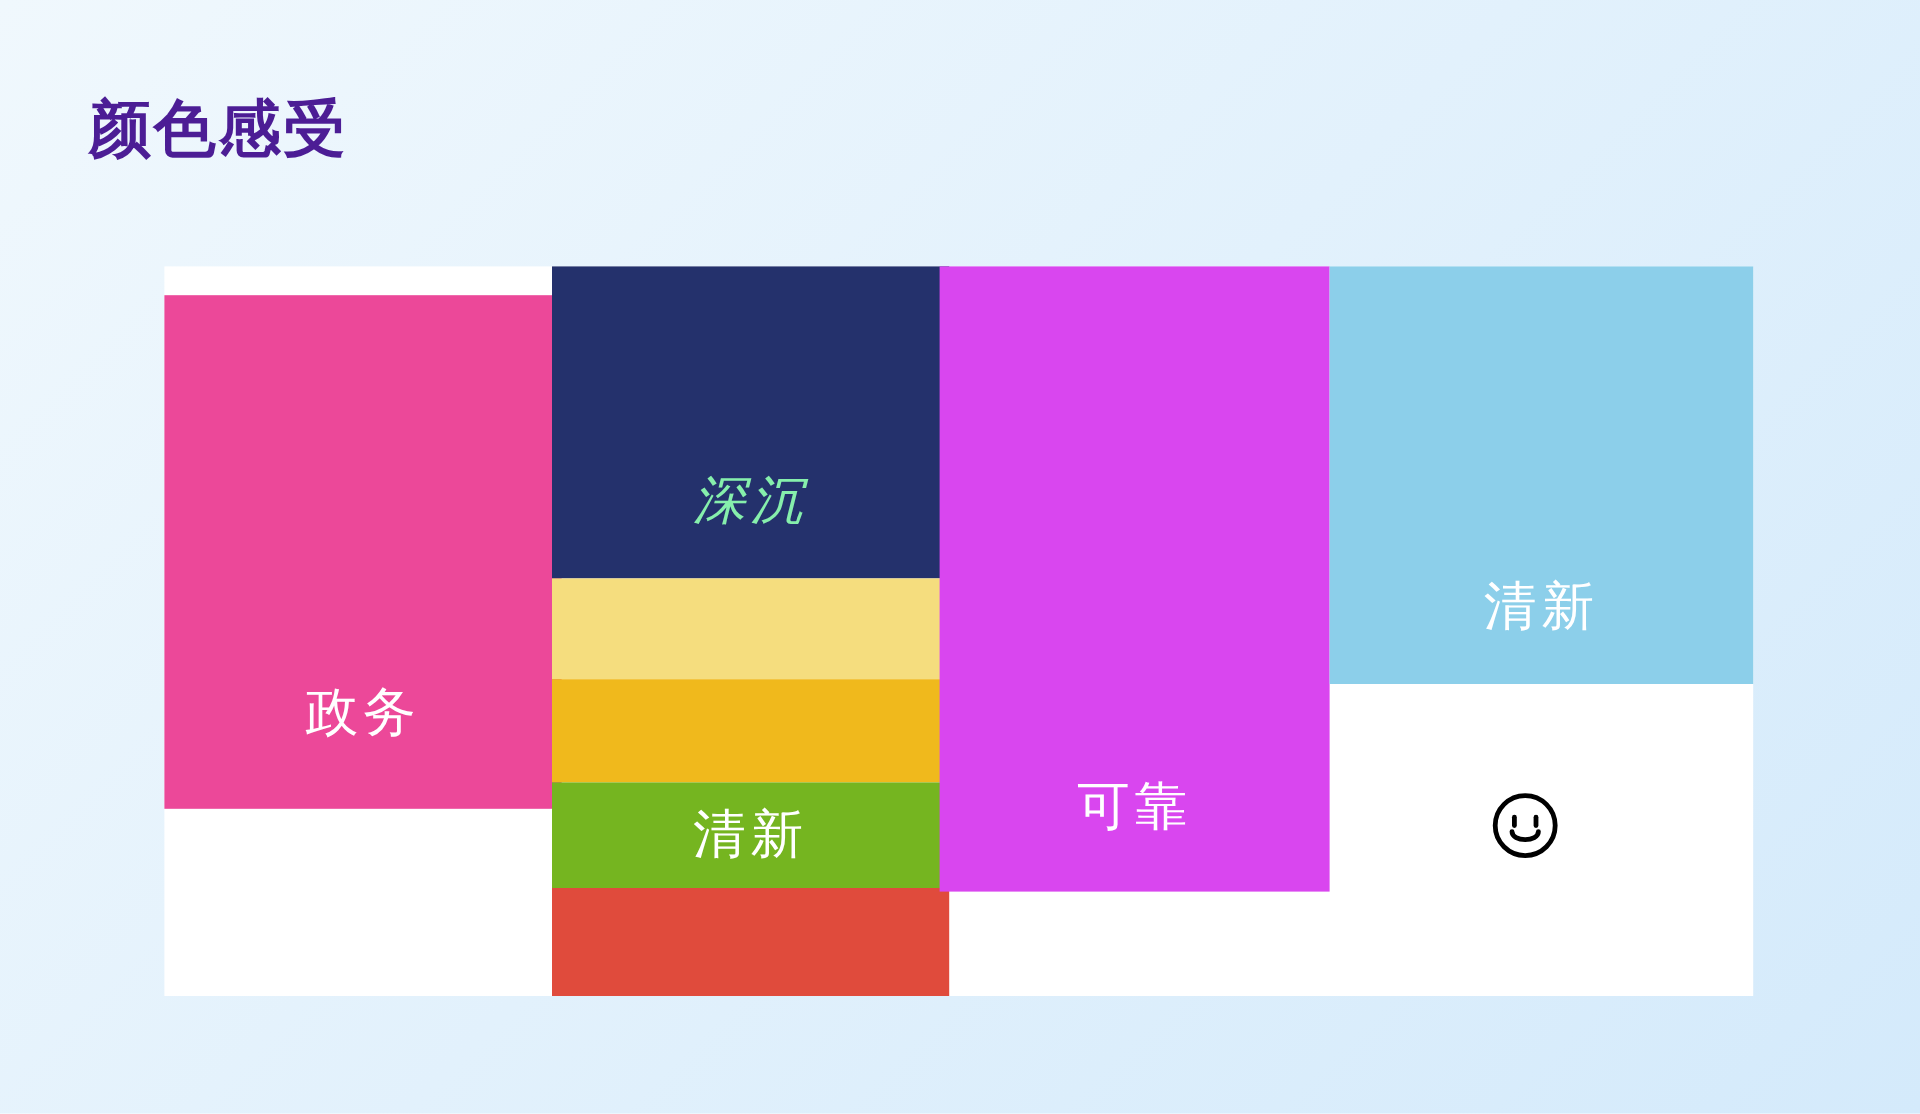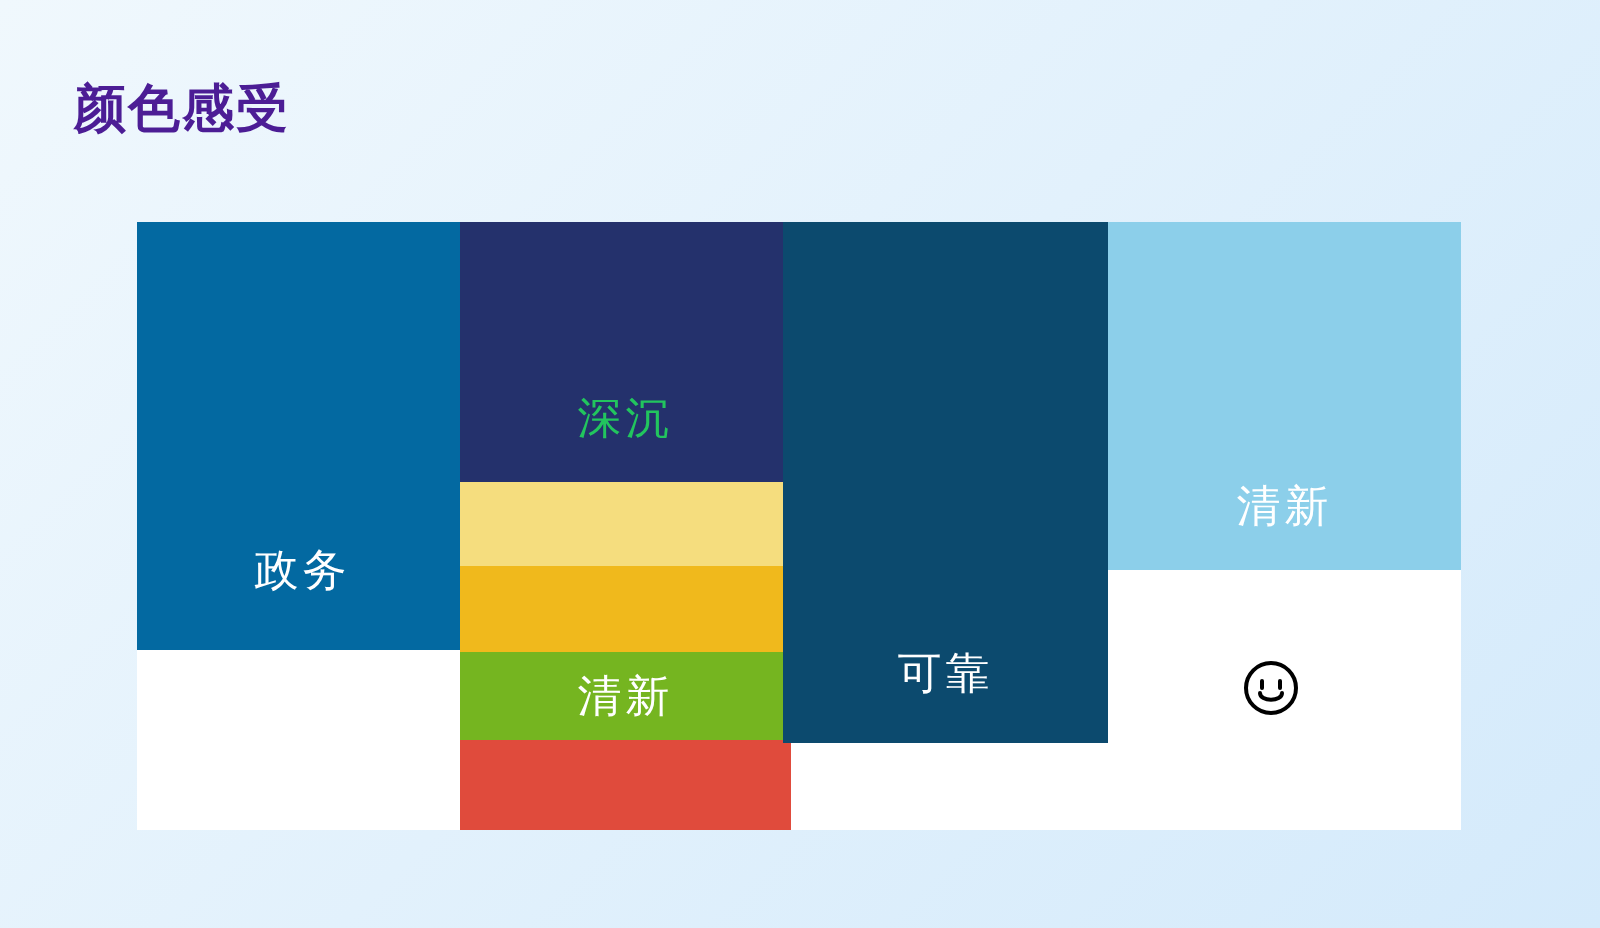--- a/index.html
+++ b/index.html
@@ -94,50 +94,50 @@
   }
 </style>
 </head>
 <body style="background: linear-gradient(135deg, rgb(240, 248, 253) 0%, rgb(212, 234, 251) 100%);">
 
 <div id="slide-title">颜色感受</div>
 
 <div id="palette-card" style="background: rgb(255, 255, 255);">
 
   <div id="column-government" class="swatch-column">
-    <div id="swatch-government" class="swatch" style="background-color: #0369a1;">
+    <div id="swatch-government" class="swatch" style="background-color: #ec4899; margin-top: 24px;">
       <span class="swatch-label" style="color: rgb(255, 255, 255);">政务</span>
     </div>
   </div>
 
   <div id="column-mixed" class="swatch-column">
 
     <div id="swatch-deep" class="swatch" style="background-color: rgb(36, 49, 108);">
-      <span class="swatch-label" style="color: #22c55e;">深沉</span>
+      <span class="swatch-label" style="color: #86efac; font-style: italic;">深沉</span>
     </div>
 
     <div id="swatch-lemon" class="swatch" style="background-color: rgb(245, 221, 126);">
       <span class="swatch-label" style="color: rgb(255, 255, 255);"></span>
     </div>
 
     <div id="swatch-gold" class="swatch" style="background-color: rgb(240, 185, 28);">
       <span class="swatch-label" style="color: rgb(255, 255, 255);"></span>
     </div>
 
     <div id="swatch-green" class="swatch" style="background-color: rgb(117, 181, 32);">
       <span class="swatch-label" style="color: rgb(255, 255, 255);">清新</span>
     </div>
 
     <div id="swatch-red" class="swatch" style="background-color: rgb(224, 75, 60);">
       <span class="swatch-label" style="color: rgb(255, 255, 255);"></span>
     </div>
   </div>
 
   <div id="column-reliable" class="swatch-column">
-    <div id="swatch-reliable" class="swatch" style="background-color: #0c4a6e; justify-content: center;">
+    <div id="swatch-reliable" class="swatch" style="background-color: #d946ef; justify-content: center;">
       <span class="swatch-label" style="color: rgb(255, 255, 255);">可靠</span>
     </div>
   </div>
 
   <div id="column-fresh" class="swatch-column">
     <div id="swatch-fresh-light" class="swatch" style="background-color: rgb(140, 207, 234);">
       <span class="swatch-label" style="color: rgb(255, 255, 255);">清新</span>
     </div>
   </div>
 

